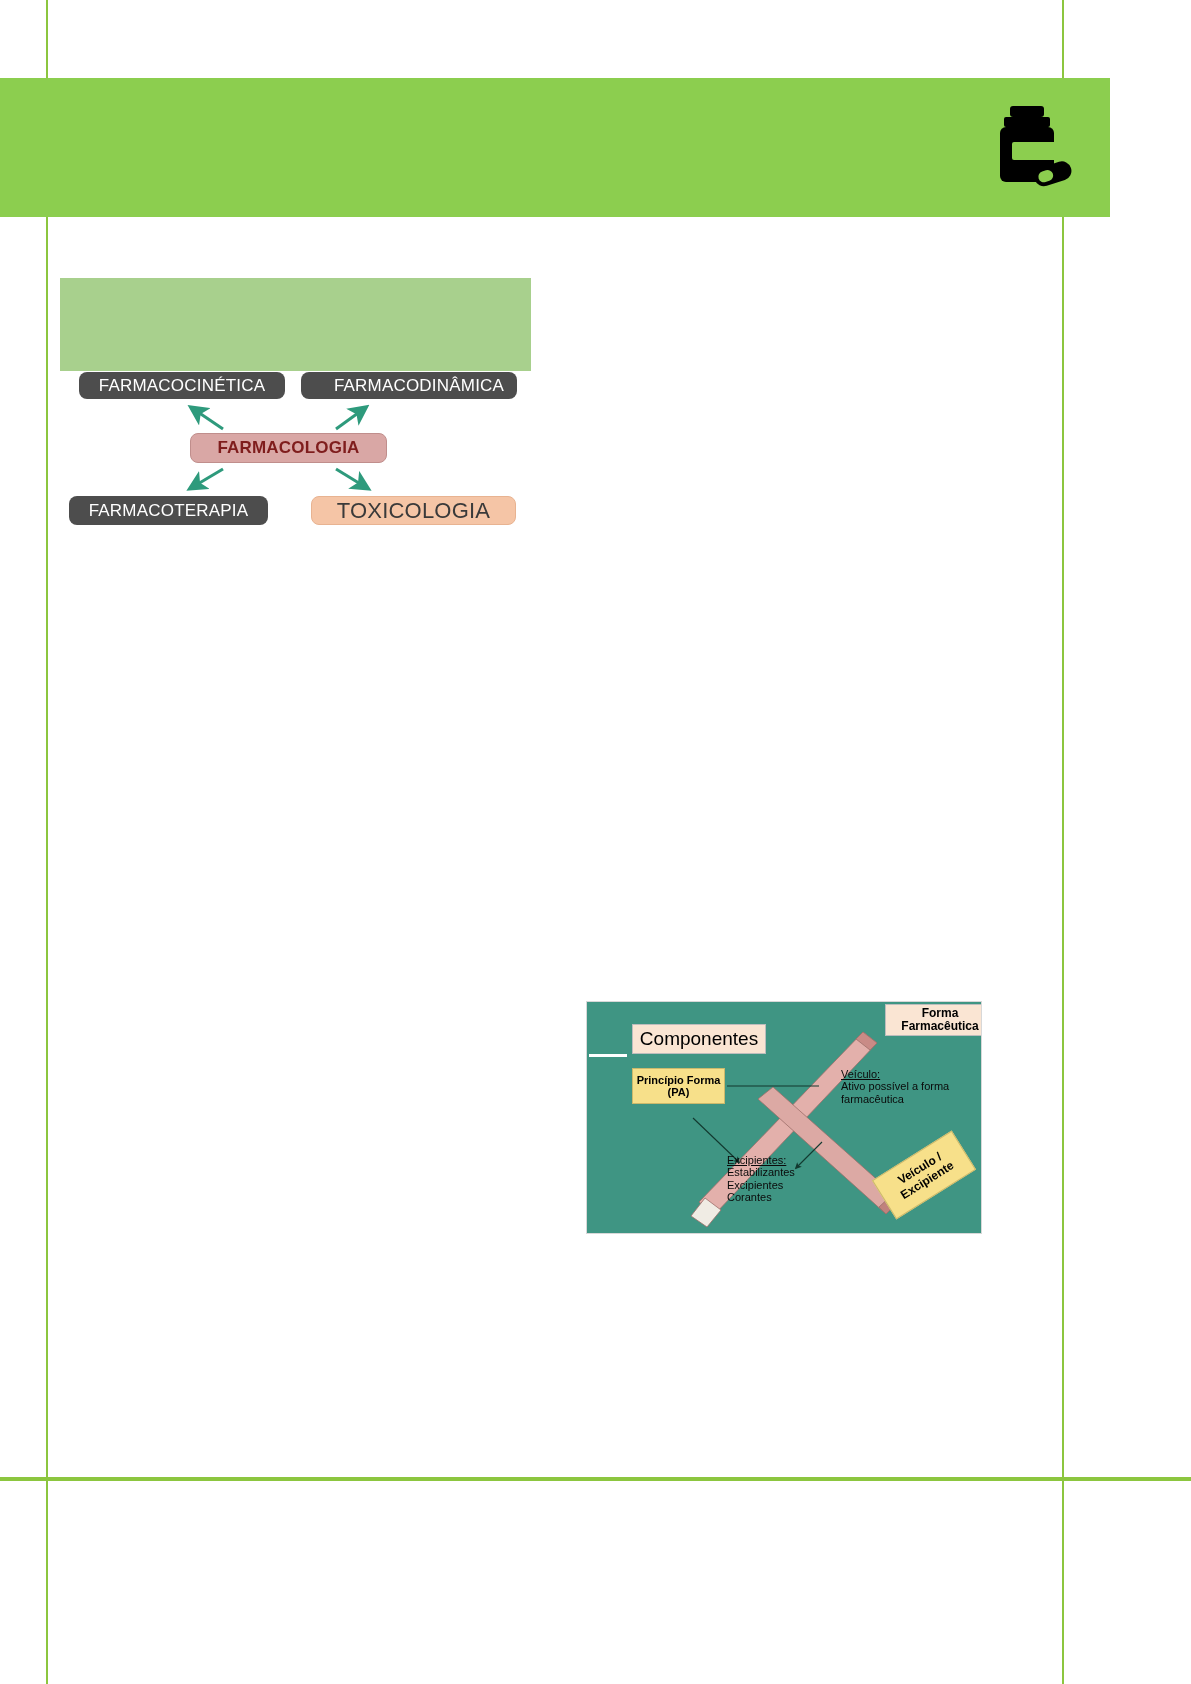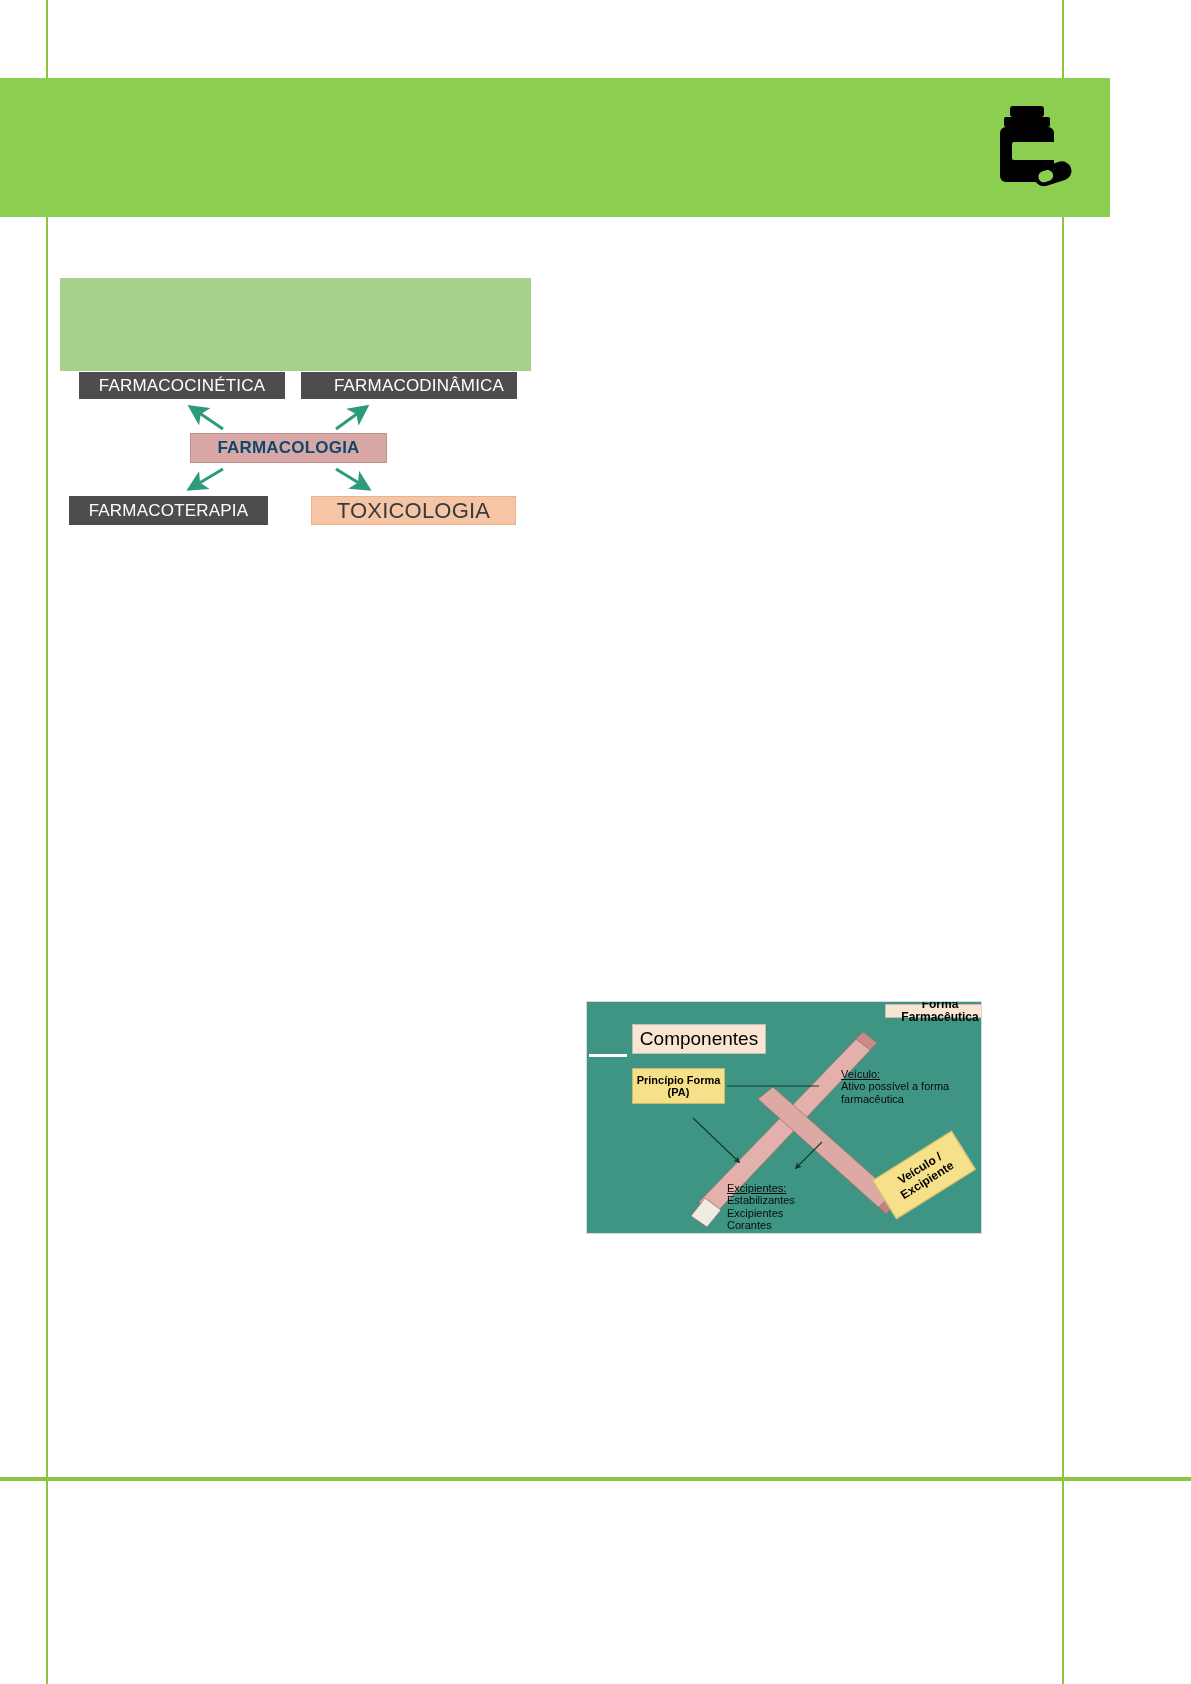--- a/index.html
+++ b/index.html
@@ -70,29 +70,30 @@
     width: 463px; height: 183px;
   }
   .node {
     position: absolute;
     box-sizing: border-box;
     display: flex;
     align-items: center;
     justify-content: center;
     white-space: nowrap;
     letter-spacing: .2px;
+    border-radius: 8px;
   }
   .node-dark {
     background: #4d4d4d;
     color: #ffffff;
     font-size: 17px;
   }
   .node-center {
     background: #d9a7a5;
-    color: #0c4a6e;
+    color: #7f1d1d;
     font-weight: bold;
     font-size: 17px;
     border: 1px solid #c08e8c;
   }
   .node-toxi {
     background: #f5c5a6;
     color: #3a3a3a;
     font-size: 22px;
     border: 1px solid #e8b391;
   }
@@ -147,21 +148,21 @@
   #f2-pa {
     left: 45px; top: 66px;
     width: 93px; height: 36px;
     background: #f7e08a;
     border: 1px solid #cbb96c;
     font-size: 11px;
     font-weight: bold;
   }
   #f2-forma {
     left: 298px; top: 2px;
-    width: 110px; height: 14px;
+    width: 110px; height: 32px;
     background: #fae5d3;
     border: 1px solid #bdbdbd;
     font-size: 12px;
     font-weight: bold;
   }
   .f2text {
     position: absolute;
     color: #0a0a0a;
     text-align: left;
     line-height: 1.12;
@@ -170,21 +171,21 @@
     left: 254px; top: 66px;
     width: 128px;
     font-size: 11px;
   }
   #f2-veiculo .ttl { text-decoration: underline; }
   #f2-excip {
     left: 140px; top: 152px;
     width: 110px;
     font-size: 11px;
   }
-  #f2-excip .ttl { text-decoration: underline; margin-top: 28px; }
+  #f2-excip .ttl { text-decoration: underline; }
   #f2-vexc {
     position: absolute;
     left: 290px; top: 150px;
     width: 92px; height: 44px;
     background: #f7e08a;
     border: 1px solid #cbb96c;
     transform: rotate(-32deg);
     display: flex;
     flex-direction: column;
     align-items: center;

